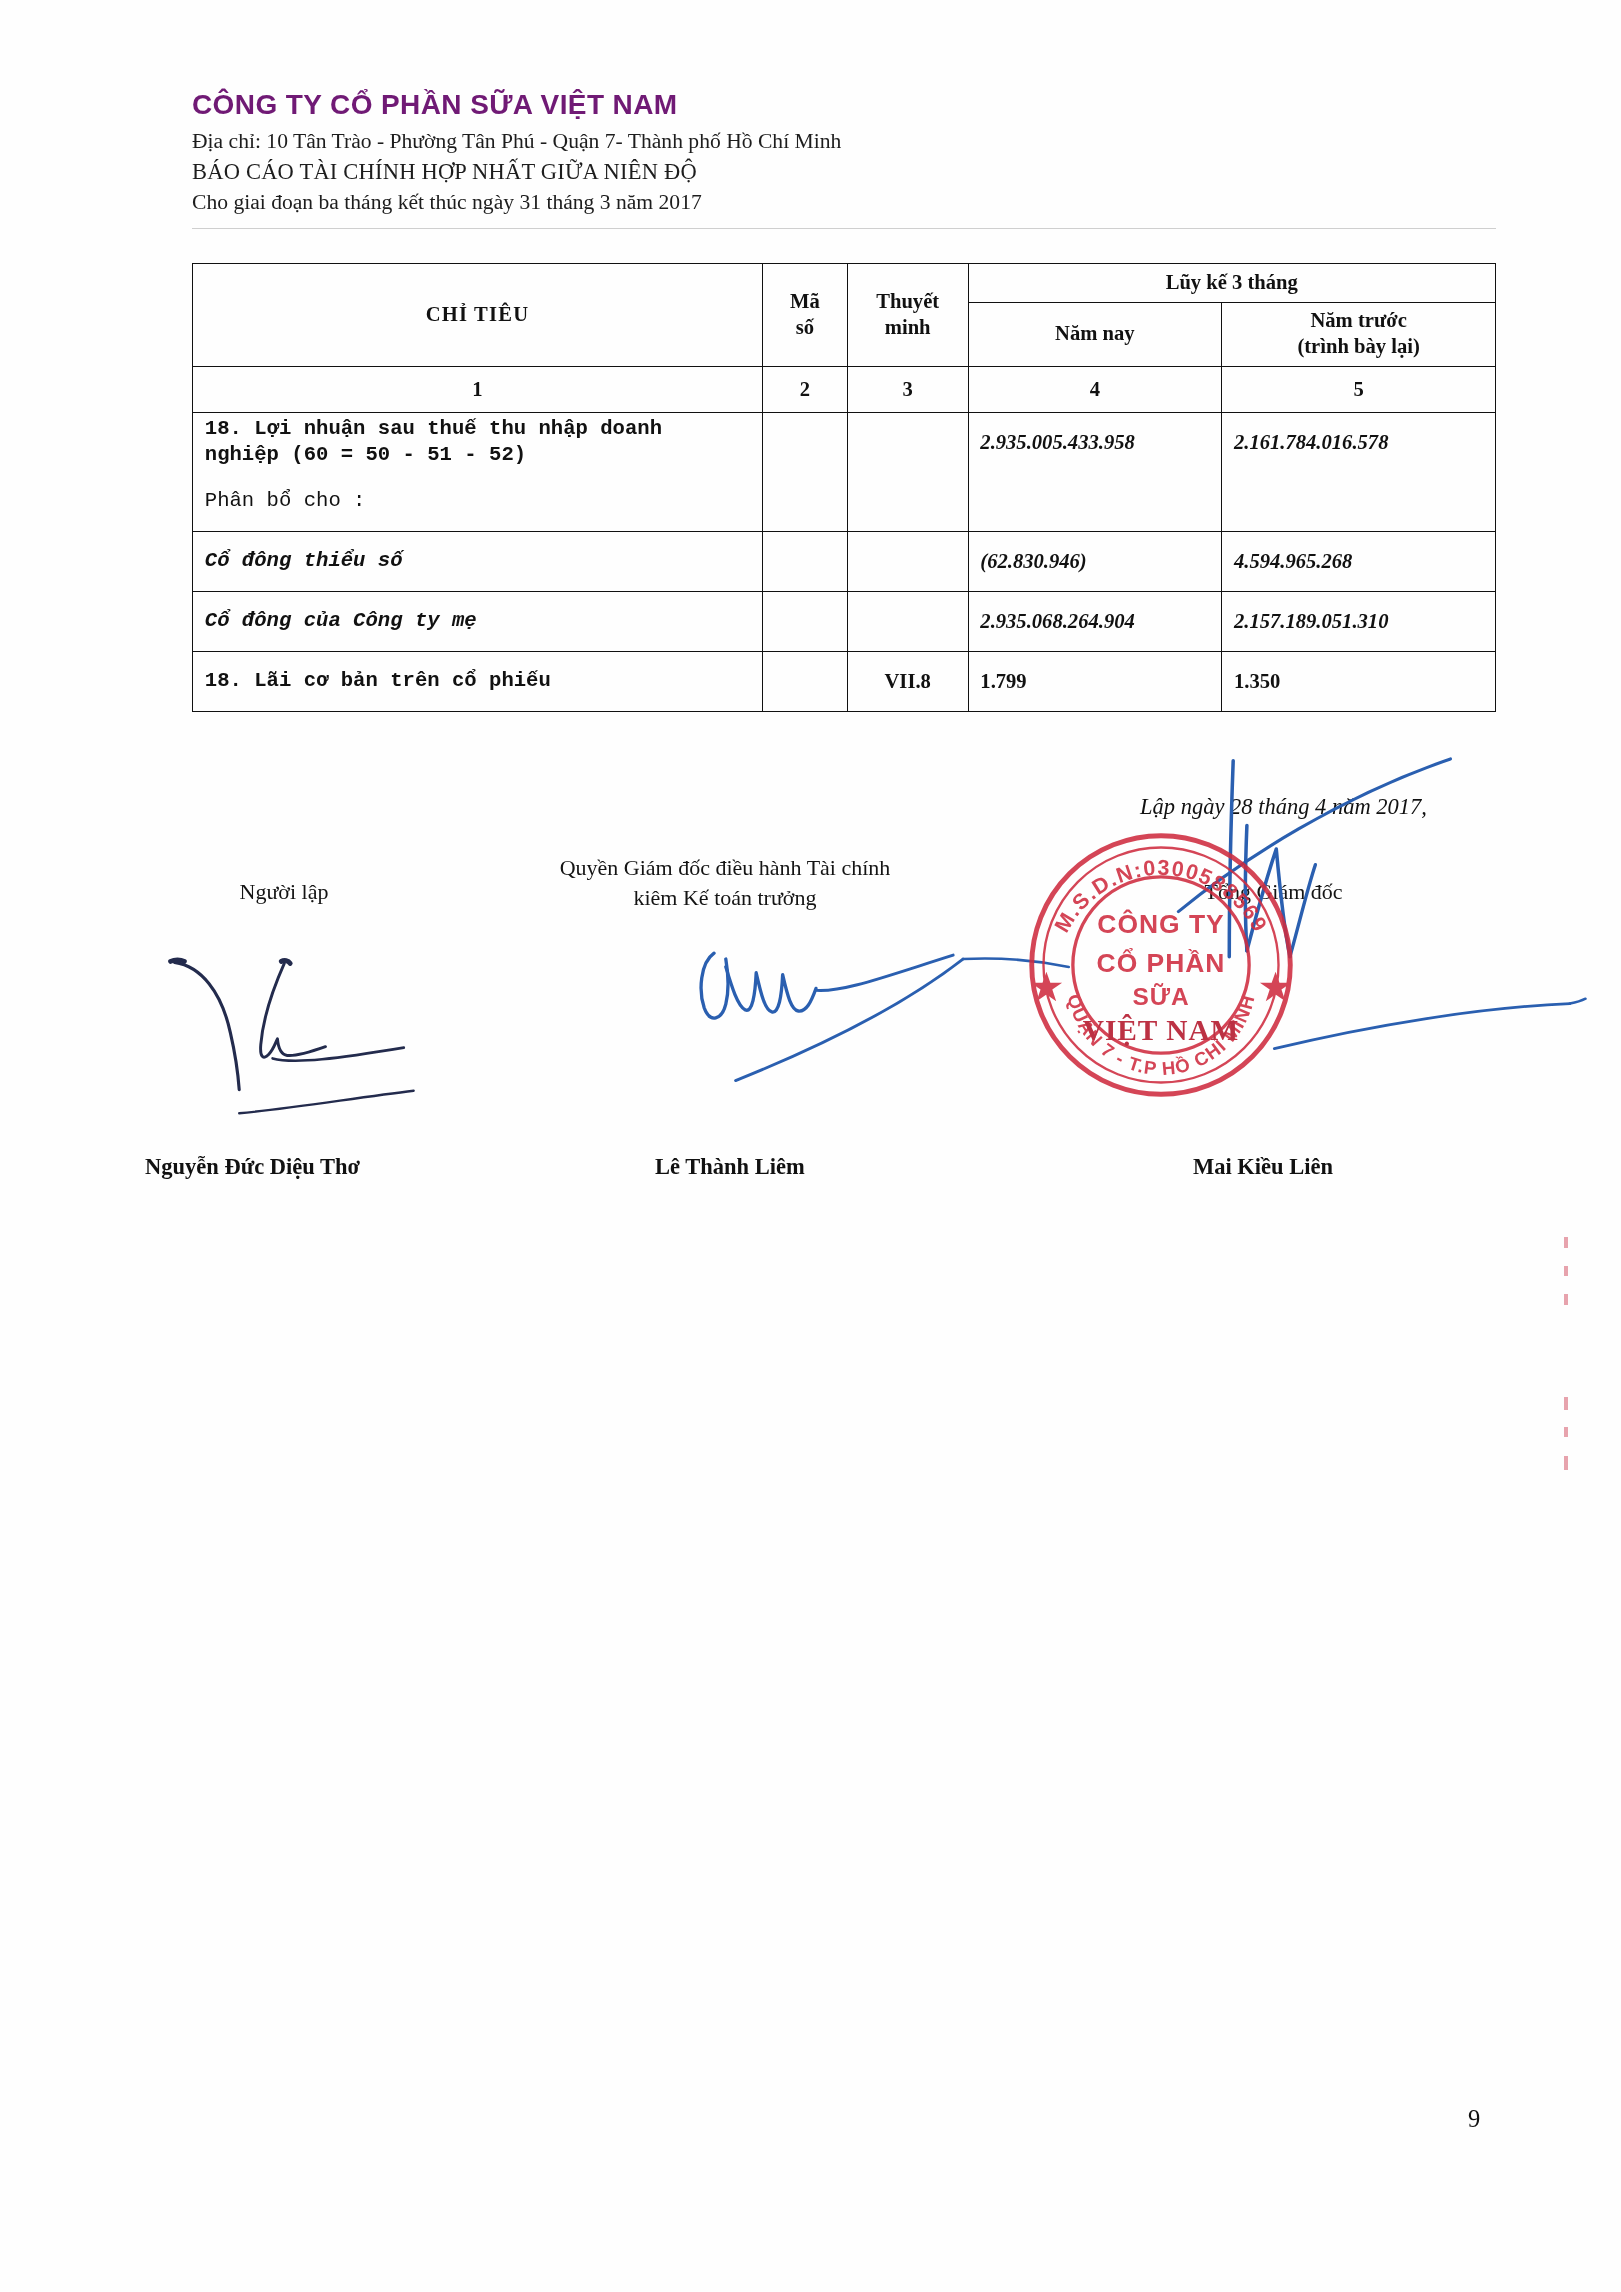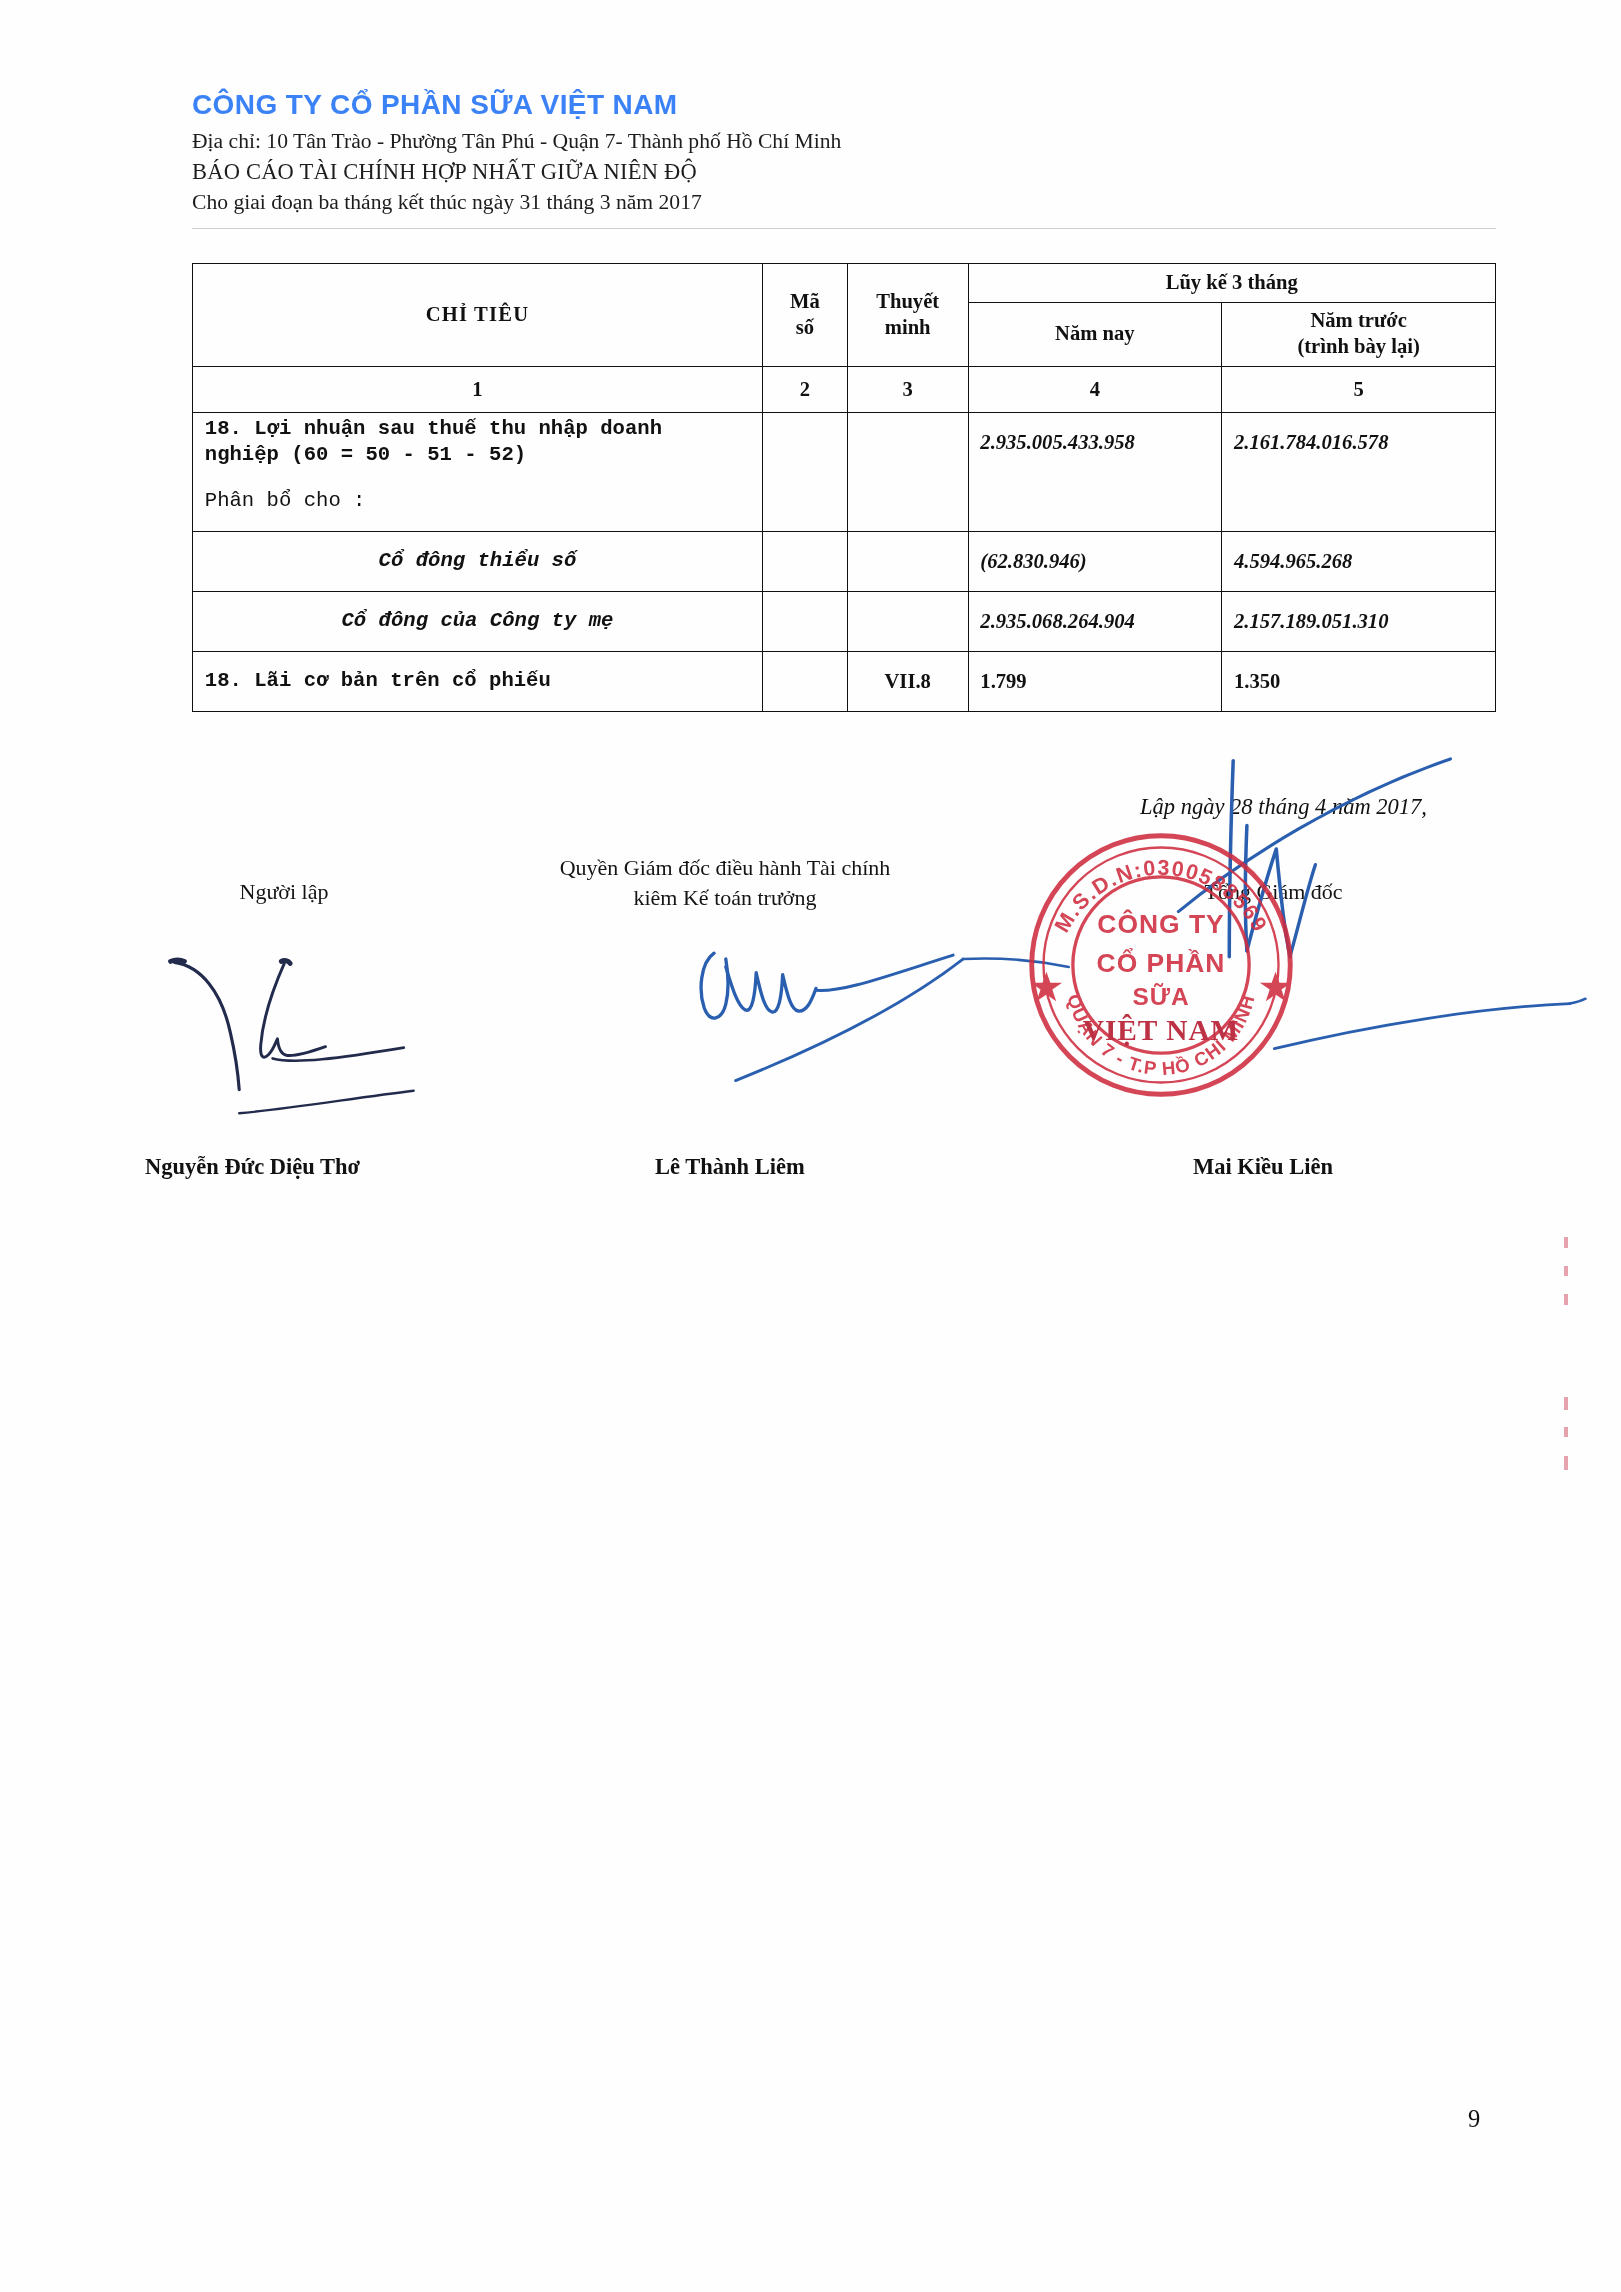--- a/index.html
+++ b/index.html
@@ -25,21 +25,21 @@
     position: absolute;
     left: 192px;
     top: 90px;
     width: 1176px;
   }
   .company-name {
     font-family: "Liberation Sans", "DejaVu Sans", sans-serif;
     font-weight: bold;
     font-size: 28px;
     letter-spacing: 0.4px;
-    color: #3b82f6;
+    color: #701a75;
     margin: 0 0 5.9px 0;
     line-height: 1.1;
   }
   .header-line {
     font-family: "Liberation Serif", "DejaVu Serif", serif;
     font-size: 21.6px;
     line-height: 1.38;
     color: #1d1d1d;
     margin: 0;
     white-space: nowrap;
@@ -105,21 +105,20 @@
     text-align: left;
     font-weight: bold;
     font-size: 20.6px;
     line-height: 1.28;
     font-family: Liberation Mono, monospace;
   }
   td.label.plain { font-weight: normal; }
   td.label.italic {
     font-style: italic;
     font-weight: bold;
-    text-align: center;
   }
   td.num {
     font-style: italic;
     font-weight: bold;
     font-size: 20.6px;
     padding-right: 9.8px;
     white-space: nowrap;
   }
   td.num.upright { font-style: normal; }
   td.center {

